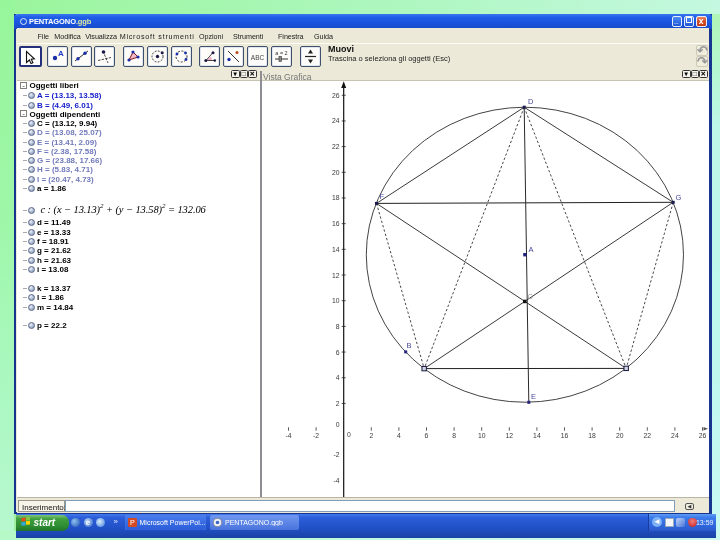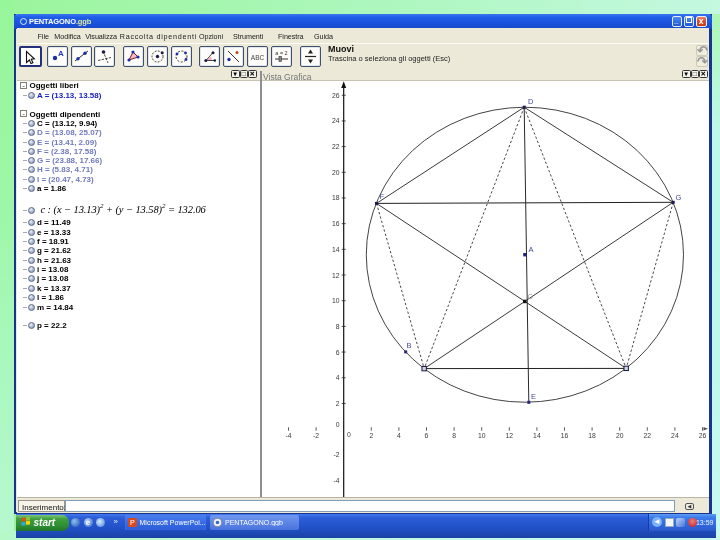--- a/index.html
+++ b/index.html
@@ -116,21 +116,21 @@
 <div class="abs tbtn" id="bmax">
     <span></span>
   </div>
 <div class="abs tbtn" id="bclo">
     <span>x</span>
   </div>
 <div class="abs" id="menubar">
   <span style="left:1px">File</span>
   <span style="left:17.8px">Modifica</span>
   <span style="left:48.7px">Visualizza</span>
-  <span style="left:83.2px;letter-spacing:0.75px">Raccolta dipendenti</span>
+  <span style="left:83.2px;letter-spacing:0.75px">Microsoft strumenti</span>
   <span style="left:162.5px">Opzioni</span>
   <span style="left:196.5px">Strumenti</span>
   <span style="left:241.5px">Finestra</span>
   <span style="left:277.5px">Guida</span>
 </div>
 <div class="abs" id="toolbar">
     <div class="tbb sel" style="left:2px;width:23.5px">
       <svg width="17" height="17" viewBox="0 0 17 17">
         <path d="M5.5 2.5 L5.5 13.5 L8.4 11 L10 14.6 L11.9 13.7 L10.3 10.2 L13.4 9.8 Z" fill="#fff" stroke="#111" stroke-width="1.1"></path>
       </svg>
@@ -234,20 +234,25 @@
 <div class="abs" id="alg">
     <div class="row" style="top:0.0px">
       <span class="exp">-</span>
       <span class="htx">Oggetti liberi</span>
     </div>
     <div class="row" style="top:10.0px">
       <span class="dash"></span>
       <span class="marble"></span>
       <span class="txt pt">A = (13.13, 13.58)</span>
     </div>
+    <div class="row" style="top:19.5px">
+      <span class="dash"></span>
+      <span class="marble"></span>
+      <span class="txt pt">B = (4.49, 6.01)</span>
+    </div>
     <div class="row" style="top:28.8px">
       <span class="exp">-</span>
       <span class="htx">Oggetti dipendenti</span>
     </div>
     <div class="row" style="top:38.0px">
       <span class="dash"></span>
       <span class="marble"></span>
       <span class="txt blk">C = (13.12, 9.94)</span>
     </div>
     <div class="row" style="top:47.3px">
@@ -312,25 +317,20 @@
     </div>
     <div class="row" style="top:174.8px">
       <span class="dash"></span>
       <span class="marble"></span>
       <span class="txt blk">h = 21.63</span>
     </div>
     <div class="row" style="top:184.0px">
       <span class="dash"></span>
       <span class="marble"></span>
       <span class="txt blk">i = 13.08</span>
-    </div>
-    <div class="row" style="top:193.4px">
-      <span class="dash"></span>
-      <span class="marble"></span>
-      <span class="txt blk">j = 13.08</span>
     </div>
     <div class="row" style="top:202.8px">
       <span class="dash"></span>
       <span class="marble"></span>
       <span class="txt blk">k = 13.37</span>
     </div>
     <div class="row" style="top:212.0px">
       <span class="dash"></span>
       <span class="marble"></span>
       <span class="txt blk">l = 1.86</span>

